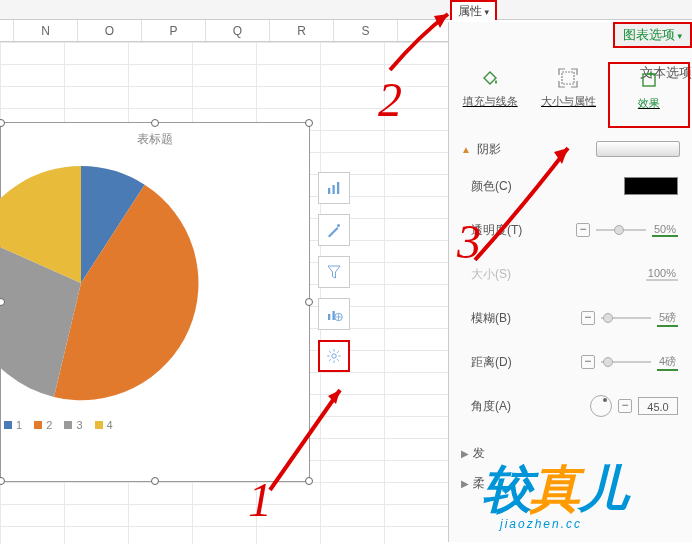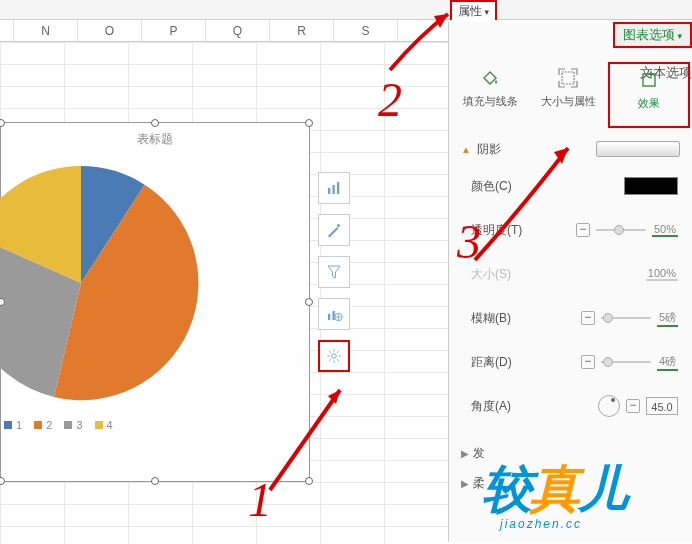--- a/index.html
+++ b/index.html
@@ -12,21 +12,21 @@
 .col-headers { height: 22px; display: flex; border-bottom: 1px solid #ccc; background: #fff; position: relative; }
 .col-headers .cell { width: 64px; text-align: center; font-size: 12px; color: #666; border-right: 1px solid #e0e0e0; line-height: 22px; }
 .col-headers .cell:first-child { width: 14px; }
 
 .tabs-area { position: absolute; left: 448px; top: 22px; right: 0; height: 520px; background: #fafafa; border-left: 1px solid #ccc; }
 .top-tabs { display: flex; align-items: flex-end; height: 36px; padding-left: 18px; gap: 16px; flex-direction: column; }
 .top-tabs .tab1 { border: 2px solid #d00; padding: 2px 8px; color: #1a8f3a; font-size: 13px; background: #f0f0f0; }
 .top-tabs .tab1::after { content: " ▾"; font-size: 9px; }
 .top-tabs .tab2 { color: #555; font-size: 13px; }
 
-.icon-tabs { display: flex; justify-content: space-around; height: 70px; padding: 4px 2px 0; }
+.icon-tabs { display: flex; justify-content: space-around; height: 70px; padding: 4px 2px 0; text-decoration: underline; }
 .icon-tab { display: flex; flex-direction: column; align-items: center; font-size: 11px; color: #555; flex: 1; padding-top: 4px; }
 .icon-tab.active { border: 2px solid #d00; }
 .icon-tab .ic { width: 24px; height: 24px; margin-bottom: 4px; }
 .icon-tab.active span { color: #1a8f3a; }
 
 .section { padding: 6px 12px; }
 .section-header { display: flex; align-items: center; gap: 6px; font-size: 12px; color: #555; height: 30px; }
 .section-header .tri { color: #d88a2a; font-size: 10px; }
 .section-header .swatch-bar { margin-left: auto; width: 84px; height: 16px; background: linear-gradient(#fff,#ddd); border: 1px solid #aaa; border-radius: 2px; }
 
@@ -35,21 +35,21 @@
 .prop-row .label { width: 90px; padding-left: 10px; }
 .prop-row .ctrl { flex: 1; display: flex; align-items: center; justify-content: flex-end; gap: 6px; padding-right: 2px; }
 .prop-row .swatch { width: 54px; height: 18px; background: #000; border: 1px solid #888; }
 .prop-row .slider { position: relative; width: 50px; height: 10px; }
 .prop-row .slider::before { content: ""; position: absolute; top: 4px; left: 0; right: 0; height: 2px; background: #ccc; }
 .prop-row .slider .thumb { position: absolute; top: 0; width: 10px; height: 10px; border-radius: 50%; background: #ddd; border: 1px solid #aaa; }
 .prop-row .valtxt { font-size: 11px; color: #888; border-bottom: 2px solid #3a8f3a; padding: 0 2px; }
 .prop-row .minus { width: 14px; height: 14px; border: 1px solid #aaa; border-radius: 2px; text-align: center; line-height: 11px; font-size: 12px; color: #666; }
 .prop-row .anglectl { width: 22px; height: 22px; border-radius: 50%; border: 1px solid #aaa; position: relative; }
 .prop-row .anglectl::after { content: ""; position: absolute; width: 4px; height: 4px; background: #666; border-radius: 50%; top: 2px; right: 4px; }
-.prop-row .numbox { width: 32px; height: 18px; border: 1px solid #aaa; font-size: 11px; text-align: center; line-height: 18px; }
+.prop-row .numbox { width: 40px; height: 18px; border: 1px solid #aaa; font-size: 11px; text-align: center; line-height: 18px; }
 
 .sheet-area { position: absolute; left: 0; top: 42px; width: 448px; height: 502px; }
 .grid-bg { position: absolute; inset: 0; background-image: linear-gradient(#e8e8e8 1px, transparent 1px), linear-gradient(90deg, #e8e8e8 1px, transparent 1px); background-size: 64px 22px; }
 
 .chart-box { position: absolute; left: 0; top: 80px; width: 310px; height: 360px; background: #fff; border: 1px solid #999; }
 .chart-box .handle { position: absolute; width: 8px; height: 8px; background: #fff; border: 1px solid #666; border-radius: 50%; }
 .chart-box .h-tl { left: -4px; top: -4px; } .chart-box .h-tm { left: 50%; top: -4px; margin-left: -4px; } .chart-box .h-tr { right: -4px; top: -4px; }
 .chart-box .h-ml { left: -4px; top: 50%; margin-top: -4px; } .chart-box .h-mr { right: -4px; top: 50%; margin-top: -4px; }
 .chart-box .h-bl { left: -4px; bottom: -4px; } .chart-box .h-bm { left: 50%; bottom: -4px; margin-left: -4px; } .chart-box .h-br { right: -4px; bottom: -4px; }
 .chart-title { text-align: center; color: #888; font-size: 12px; padding: 8px 0 0 0; }

